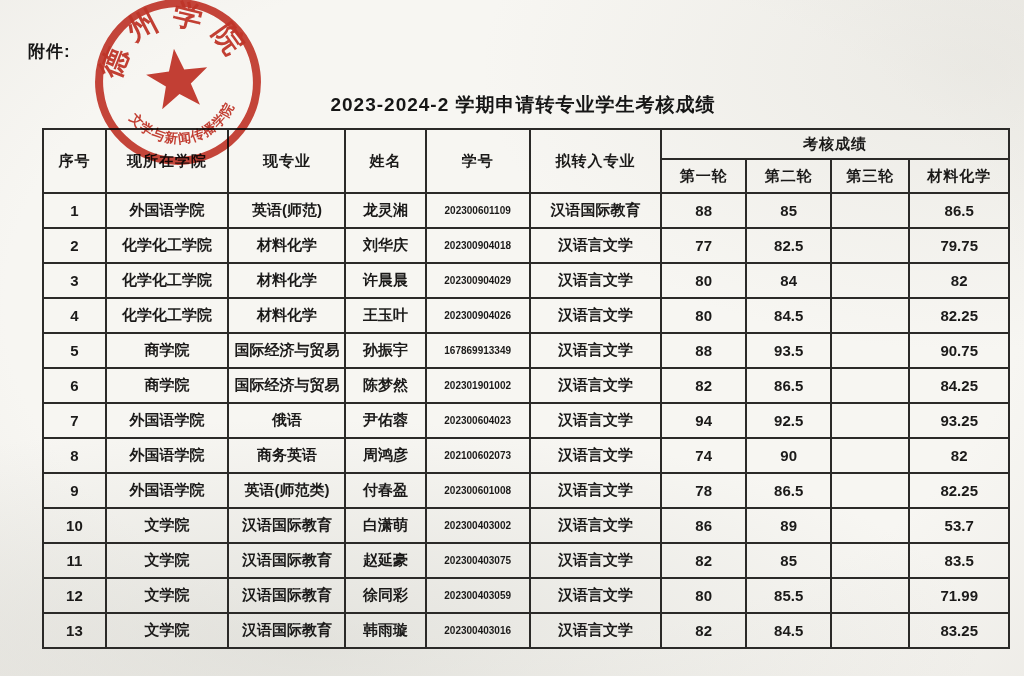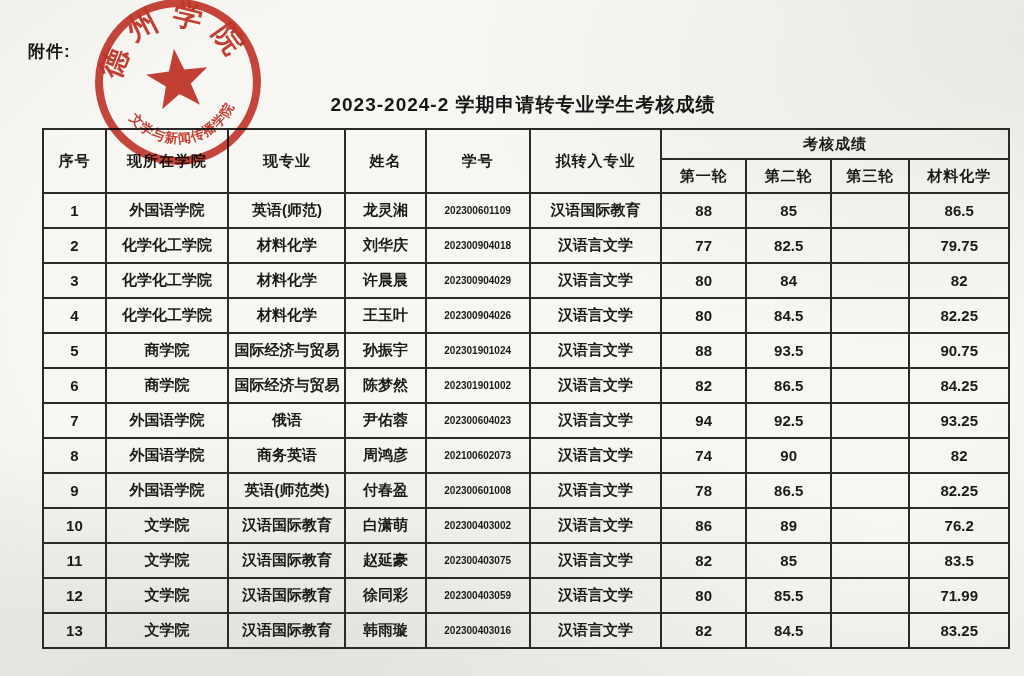--- a/index.html
+++ b/index.html
@@ -145,21 +145,21 @@
         <td class="c-r1">80</td>
         <td class="c-r2">84.5</td>
         <td class="c-r3"></td>
         <td class="c-total">82.25</td>
       </tr>
       <tr>
         <td class="c-seq">5</td>
         <td class="c-college">商学院</td>
         <td class="c-major">国际经济与贸易</td>
         <td class="c-name">孙振宇</td>
-        <td class="c-id">202301901024</td>
+        <td class="c-id">167869913349</td>
         <td class="c-target">汉语言文学</td>
         <td class="c-r1">88</td>
         <td class="c-r2">93.5</td>
         <td class="c-r3"></td>
         <td class="c-total">90.75</td>
       </tr>
       <tr>
         <td class="c-seq">6</td>
         <td class="c-college">商学院</td>
         <td class="c-major">国际经济与贸易</td>
@@ -210,21 +210,21 @@
       <tr>
         <td class="c-seq">10</td>
         <td class="c-college">文学院</td>
         <td class="c-major">汉语国际教育</td>
         <td class="c-name">白潇萌</td>
         <td class="c-id">202300403002</td>
         <td class="c-target">汉语言文学</td>
         <td class="c-r1">86</td>
         <td class="c-r2">89</td>
         <td class="c-r3"></td>
-        <td class="c-total">76.2</td>
+        <td class="c-total">53.7</td>
       </tr>
       <tr>
         <td class="c-seq">11</td>
         <td class="c-college">文学院</td>
         <td class="c-major">汉语国际教育</td>
         <td class="c-name">赵延豪</td>
         <td class="c-id">202300403075</td>
         <td class="c-target">汉语言文学</td>
         <td class="c-r1">82</td>
         <td class="c-r2">85</td>

